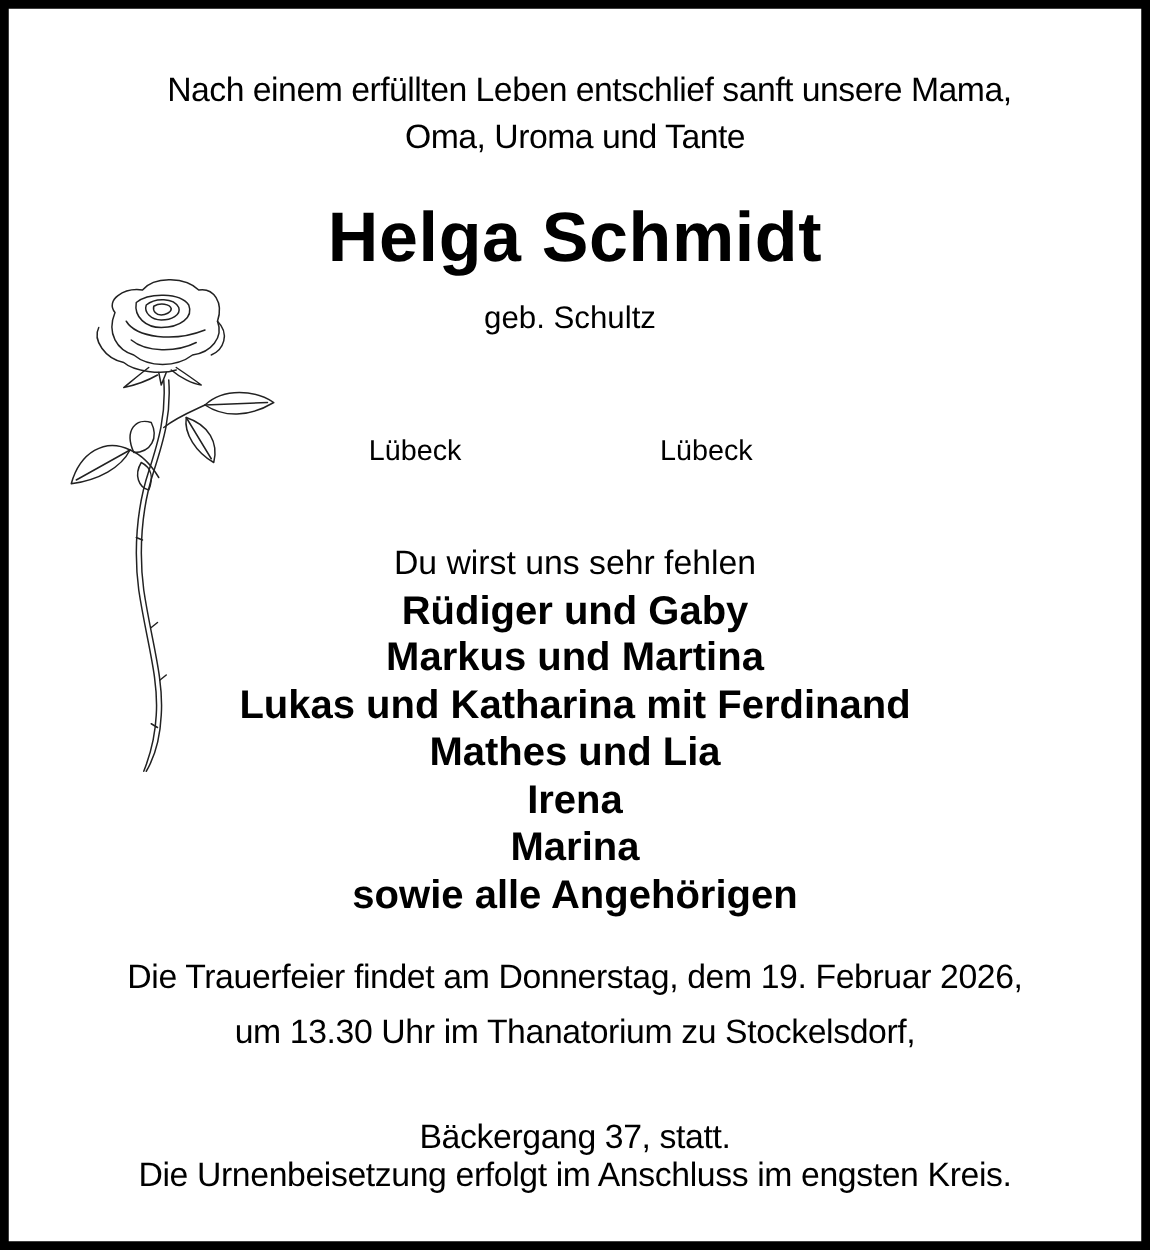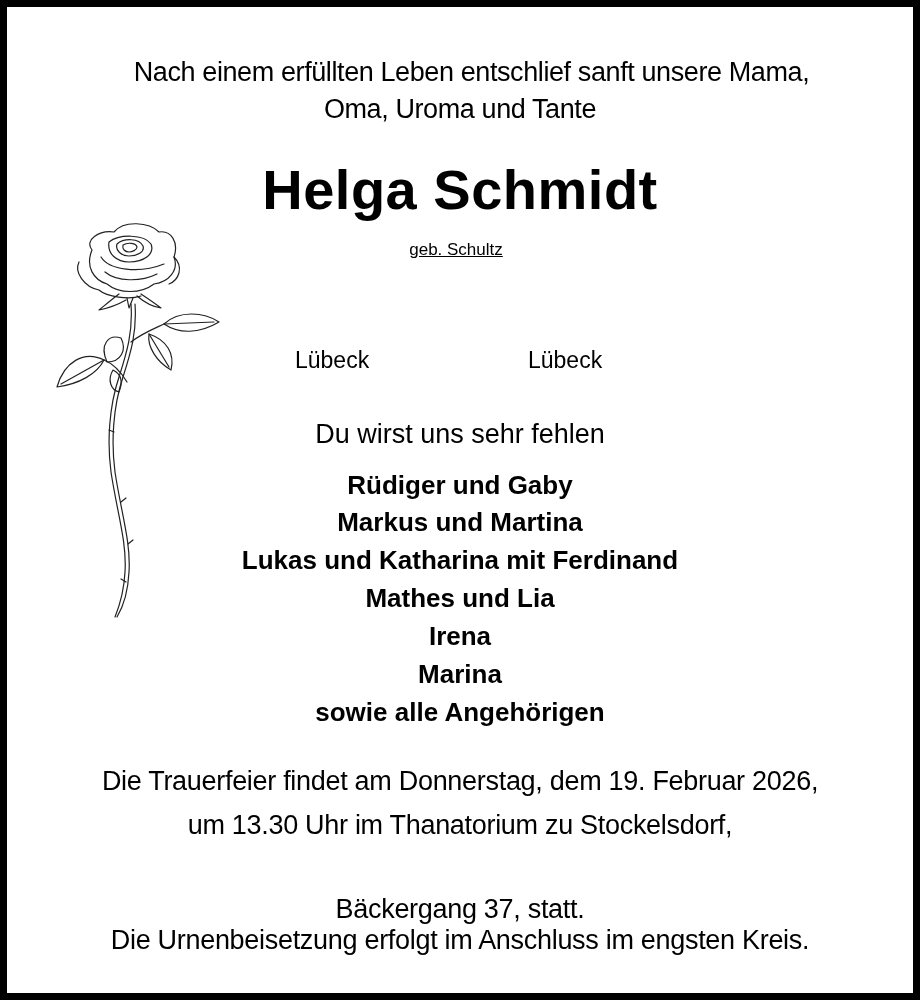--- a/index.html
+++ b/index.html
@@ -9,45 +9,45 @@
     margin: 0;
     border: 7px solid #000;
     background: #fff;
     font-family: "Liberation Sans", "DejaVu Sans", sans-serif;
     color: #000;
     overflow: hidden;
   }
   .line { position: absolute; left: 0; right: 0; text-align: center; white-space: nowrap; }
   .intro { font-size: 27px; letter-spacing: -0.4px; }
   .name { font-size: 56px; font-weight: bold; letter-spacing: 0.5px; }
-  .maiden { font-size: 17px; text-decoration: underline; }
+  .maiden { font-size: 25px; }
   .dates { font-size: 27px; }
   .place { position: absolute; font-size: 23px; white-space: nowrap; }
   .farewell { font-size: 27px; }
-  .family { font-size: 26px; font-weight: bold; }
+  .family { font-size: 32px; font-weight: bold; }
   .info { font-size: 27px; letter-spacing: -0.3px; }
   .rose { position: absolute; left: 22px; top: 205px; width: 245px; height: 420px; }
 </style>
 </head>
 <body>
 
 <div class="card">
 
   <div class="line intro" style="top:50px;margin-left:23px;">Nach einem erfüllten Leben entschlief sanft unsere Mama,</div>
   <div class="line intro" style="top:87px;">Oma, Uroma und Tante</div>
 
   <div class="line name" style="top:150px;">Helga Schmidt</div>
 
   <div class="line maiden" style="top:233px; left:-8px;">geb. Schultz</div>
 
 
   <div class="place" style="left:288px; top:340px;">Lübeck</div>
   <div class="place" style="left:521px; top:340px;">Lübeck</div>
 
-  <div class="line farewell" style="top:412px;">Du wirst uns sehr fehlen</div>
+  <div class="line farewell" style="top:428px;">Du wirst uns sehr fehlen</div>
 
   <div class="line family" style="top:463px;">Rüdiger und Gaby</div>
   <div class="line family" style="top:500px;">Markus und Martina</div>
   <div class="line family" style="top:538px;">Lukas und Katharina mit Ferdinand</div>
   <div class="line family" style="top:614px;">Irena</div>
   <div class="line family" style="top:576px;">Mathes und Lia</div>
   <div class="line family" style="top:690px;">sowie alle Angehörigen</div>
   <div class="line family" style="top:652px;">Marina</div>
 
   <div class="line info" style="top:759px;">Die Trauerfeier findet am Donnerstag, dem 19. Februar 2026,</div>

